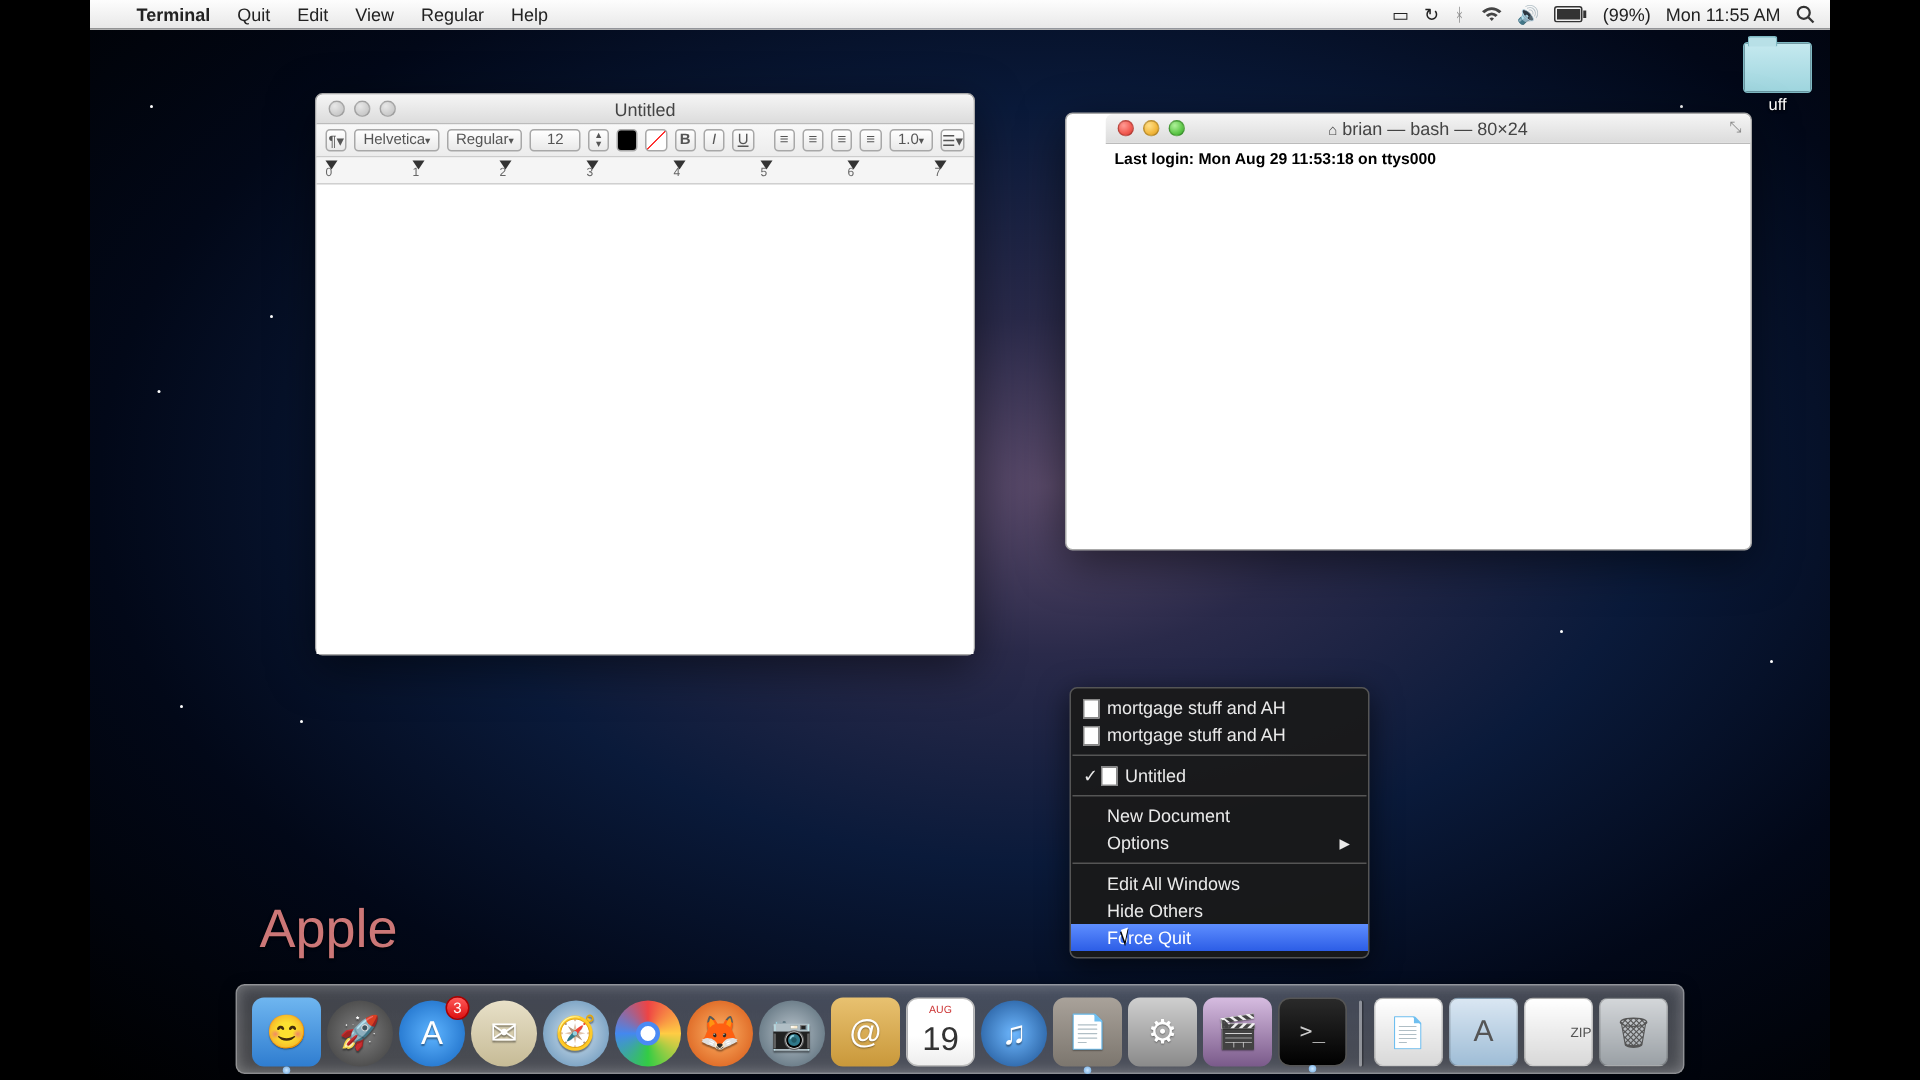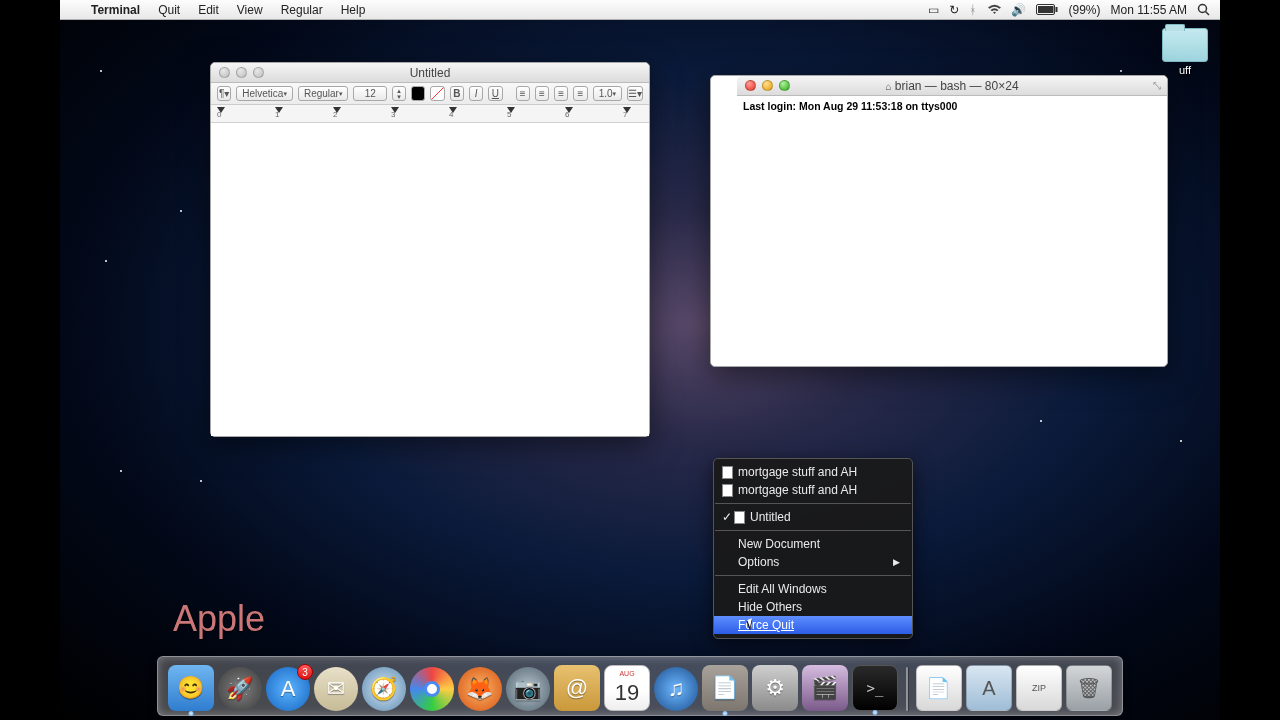--- a/index.html
+++ b/index.html
@@ -63,21 +63,21 @@
   .ctxmenu {
     position: absolute; width: 200px;
     background: rgba(25,25,25,0.94); border: 1px solid #555; border-radius: 5px;
     padding: 4px 0; color: #eaeaea; font-size: 12px;
     box-shadow: 0 5px 20px rgba(0,0,0,0.6);
   }
   .ctxmenu .mi { padding: 2px 12px 2px 24px; position: relative; display: flex; align-items: center; }
   .ctxmenu .mi .chk { position: absolute; left: 8px; }
   .ctxmenu .mi .arr { margin-left: auto; font-size: 9px; }
   .ctxmenu .sep { height: 1px; background: #555; margin: 4px 1px; }
-  .ctxmenu .mi.hl { background: linear-gradient(#5e8eff, #2c5de6); color: #fff; text-decoration: underline; }
+  .ctxmenu .mi.hl { background: linear-gradient(#5e8eff, #2c5de6); color: #fff; }
   .ctxmenu .docicon {
     display: inline-block; width: 11px; height: 13px; background: #fff;
     margin-right: 6px; border: 1px solid #888; position: absolute; left: 8px;
   }
   
   .dock {
     position: absolute; bottom: 4px; left: 50%; transform: translateX(-50%);
     height: 60px; display: flex; align-items: flex-end; gap: 4px;
     padding: 4px 10px;
     background: linear-gradient(rgba(255,255,255,0.25), rgba(210,210,210,0.35));
@@ -358,20 +358,20 @@
         <span style="color:#ccc;font-family:monospace;font-size:14px">&gt;_</span>
         <div class="indicator"></div>
       </div>
       <div class="divider"></div>
       <div class="dockicon" style="background: linear-gradient(rgb(255, 255, 255), rgb(216, 216, 216)); border-radius: 6px; border: 1px solid rgba(0, 0, 0, 0.2);">
         <span style="font-size:20px;color:#555">📄</span>
       </div>
       <div class="dockicon" style="background: linear-gradient(rgb(217, 230, 242), rgb(159, 189, 214)); border-radius: 6px; border: 1px solid rgba(0, 0, 0, 0.2);">
         <span style="font-size:20px;color:#555">A</span>
       </div>
-      <div class="dockicon" style="background: linear-gradient(rgb(255, 255, 255), rgb(216, 216, 216)); border-radius: 6px; border: 1px solid rgba(0, 0, 0, 0.2);">
+      <div class="dockicon" style="background: linear-gradient(rgb(255, 255, 255), rgb(216, 216, 216)); border-radius: 6px; border: 1px solid rgba(0, 0, 0, 0.2); justify-content: flex-end;">
         <span style="font-size:9px;color:#555">ZIP</span>
       </div>
       <div class="dockicon" style="background: linear-gradient(rgb(211, 214, 217), rgb(154, 160, 165)); border-radius: 6px; border: 1px solid rgba(0, 0, 0, 0.2);">
         <span style="font-size:20px;color:#555">🗑</span>
       </div>
     </div>
 </div>
 
 </body></html>

